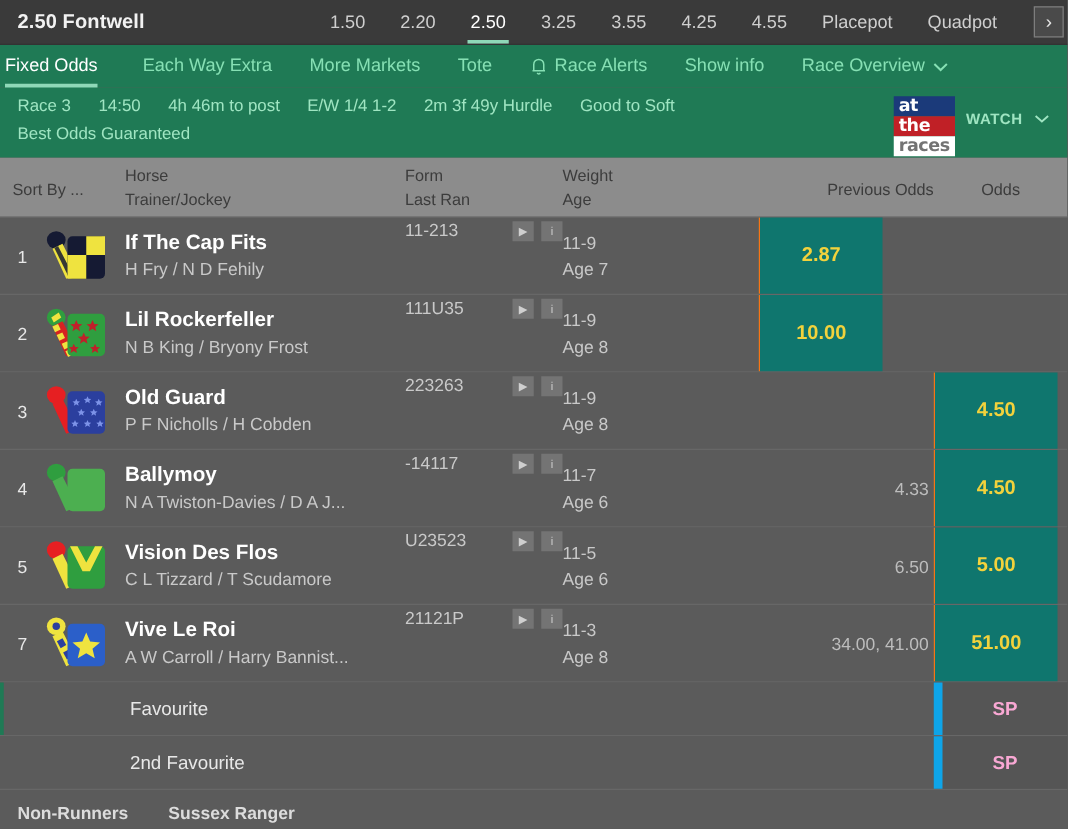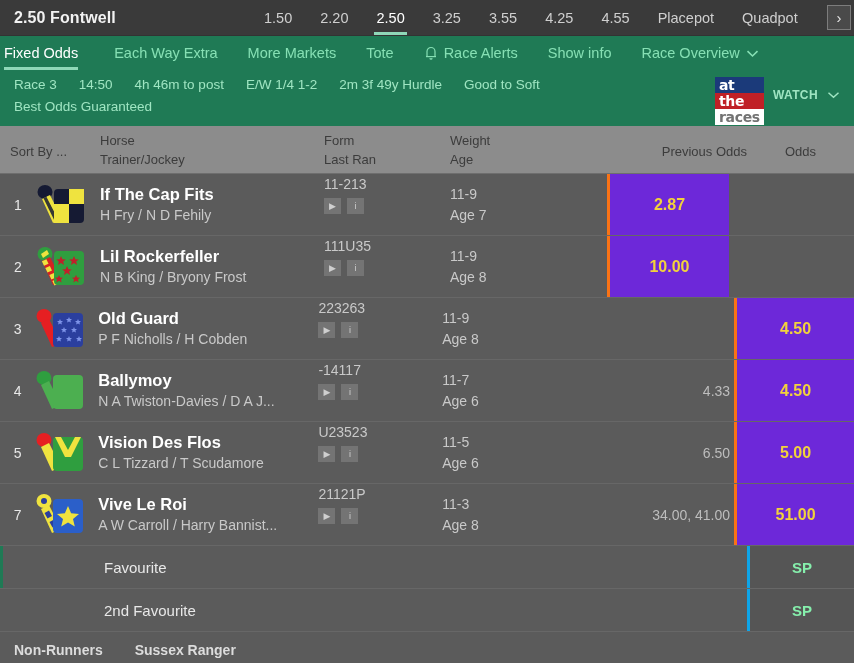--- a/index.html
+++ b/index.html
@@ -115,48 +115,48 @@
   }
   .c-num {
     width: 36px; display: flex; align-items: center; justify-content: center;
     color: #e8e8e8; font-size: 14px;
   }
   .c-silk { width: 64px; display: flex; align-items: center; justify-content: flex-start; }
   .silk { width: 52px; height: 44px; }
   .c-horse { width: 224px; display: flex; flex-direction: column; justify-content: center; }
   .hname { color: #ffffff; font-size: 16.5px; font-weight: bold; line-height: 21px; }
   .htj { color: #c9c9c9; font-size: 14px; line-height: 20px; }
-  .c-form { width: 126px; display: flex; flex-direction: column; justify-content: flex-start; }
+  .c-form { width: 126px; display: flex; flex-direction: row; justify-content: space-between; }
   .fstr { color: #c9c9c9; font-size: 14px; line-height: 21px; }
   .ficons { display: flex; gap: 6px; margin-top: 3px; }
   .fbtn {
     width: 17px; height: 16px; background: #747474;
     display: flex; align-items: center; justify-content: center;
     color: #cfcfcf; font-size: 9px;
   }
   .c-weight { width: 157px; display: flex; flex-direction: column; justify-content: center; }
   .wv { color: #c9c9c9; font-size: 14px; line-height: 21px; }
   .c-prev {
     width: 140px; display: flex; align-items: center; justify-content: flex-end;
     color: #bdbdbd; font-size: 14px; padding-right: 4px;
   }
   .c-odds {
-    width: 122px; background: #6d28d9; border-left: 3px solid #f97316;
+    width: 99px; background: #0f766e; border-left: 1px solid #f97316;
     display: flex; align-items: center; justify-content: center;
     color: #f2d23c; font-size: 16px; font-weight: bold;
   }
 
   .frow { display: flex; align-items: stretch; height: 43px;
           border-bottom: 1px solid #676767; background: #5b5b5b; position: relative; }
   .frow .accent { position: absolute; left: 0; top: 0; bottom: 0; width: 3px; background: #1f7a55; }
   .flabel { flex: 1; display: flex; align-items: center; padding-left: 104px;
             color: #e8e8e8; font-size: 15px; }
-  .fodds { width: 107px; background: #555555; border-left: 3px solid #0ea5e9;
+  .fodds { width: 107px; background: #555555; border-left: 7px solid #0ea5e9;
            display: flex; align-items: center; justify-content: center;
-           color: #86efac; font-size: 15px; font-weight: bold; }
+           color: #f9a8d4; font-size: 15px; font-weight: bold; }
 
   .footer { padding: 10px 14px 0 14px; display: flex; gap: 32px; }
   .fitem { color: #dcdcdc; font-size: 14px; font-weight: bold; white-space: nowrap; }
 </style>
 </head>
 <body>
 
 <div class="app">
 
   <div class="topbar">

